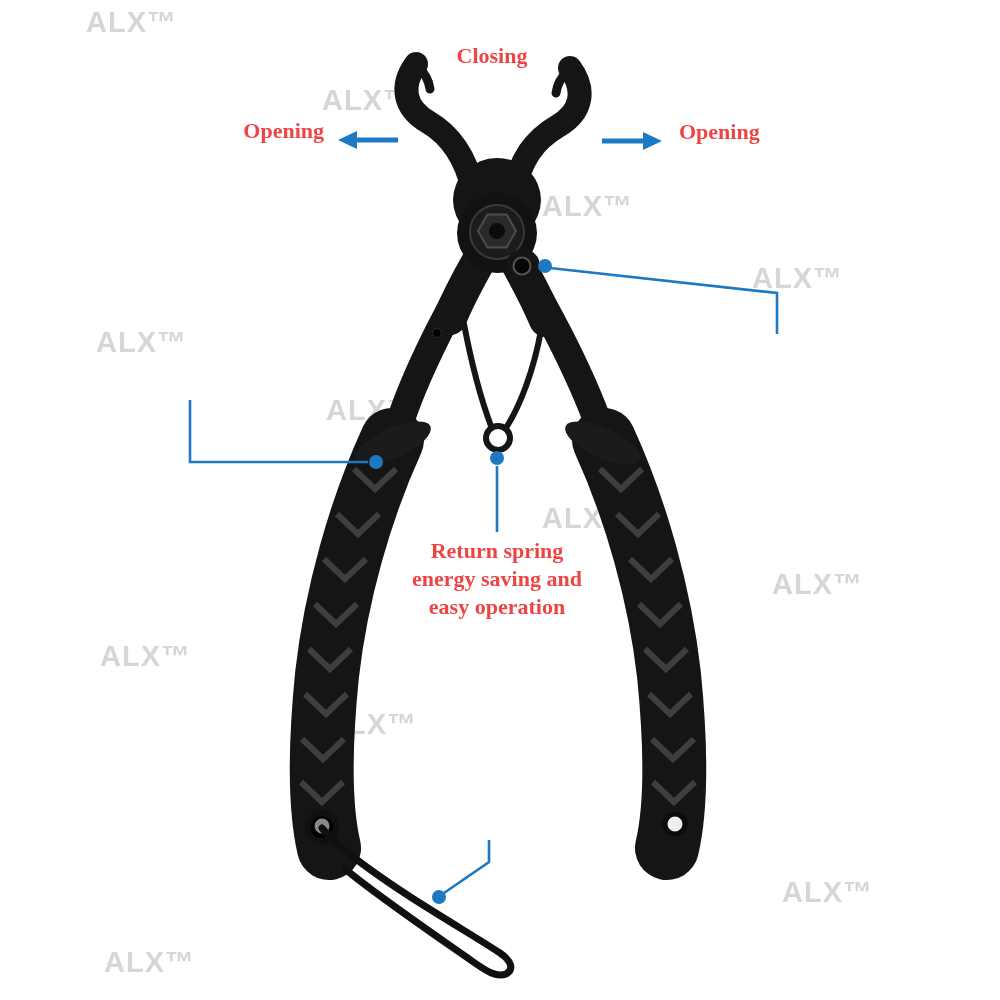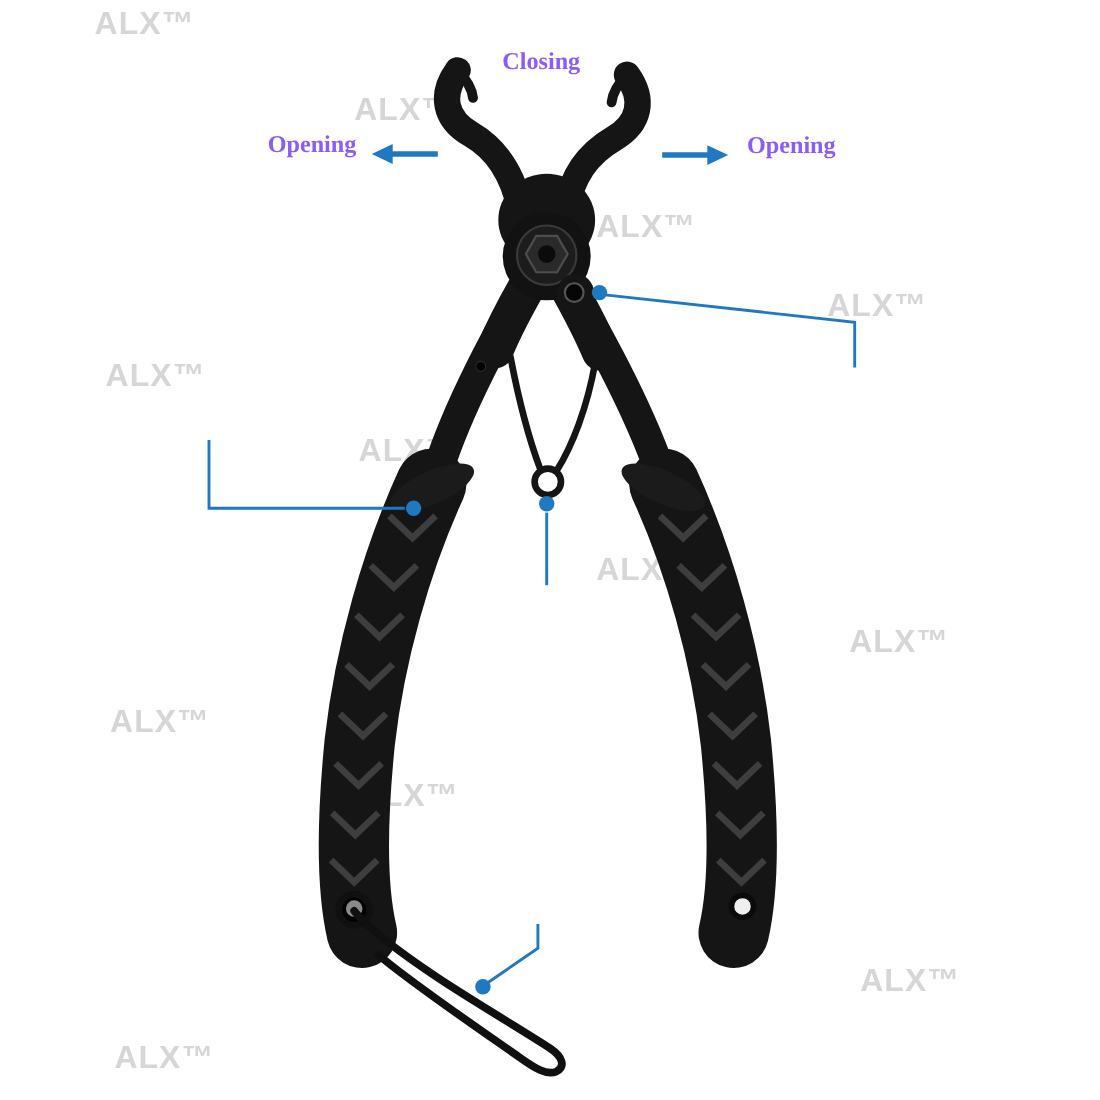--- a/index.html
+++ b/index.html
@@ -18,21 +18,21 @@
   #watermark-layer .wm {
     position:absolute;
     font-family:"Liberation Sans", sans-serif;
     font-weight:bold; font-size:29px; letter-spacing:1px;
     color:var(--wm-color); user-select:none; white-space:nowrap;
   }
   #illustration-layer { z-index:2; }
   #label-layer { z-index:3; }
   .note {
     position:absolute; white-space:pre-line;
-    font-weight:bold; font-size:22px; line-height:28px; color:#8b5cf6;
+    font-weight:bold; font-size:22px; line-height:28px; color:#ef4444;
   }
   .t-f { fill:var(--tool); }
   .t-s { stroke:var(--tool); fill:none; }
   .chev { stroke:#3e3e3e; fill:none; }
   .cline { stroke:var(--accent); stroke-width:2.6; fill:none; }
   .cdot  { fill:var(--accent); }
   .arrow-line { stroke:var(--accent); stroke-width:5; }
   .arrow-head { fill:var(--accent); }
 </style>
 </head>
@@ -154,14 +154,17 @@
 
 <div id="label-layer" class="layer">
   <div class="note" style="left:392px; top:42px; width:200px; text-align:center;">Closing</div>
 
   <div class="note" style="left:196px; top:117px; width:128px; text-align:right;">Opening</div>
 
   <div class="note" style="left:679px; top:118px; width:150px;">Opening</div>
 
 
 
+  <div class="note" style="left:382px; top:537px; width:230px; text-align:center;">Return spring
+energy saving and
+easy operation</div>
 
 </div>
 
 </body></html>

